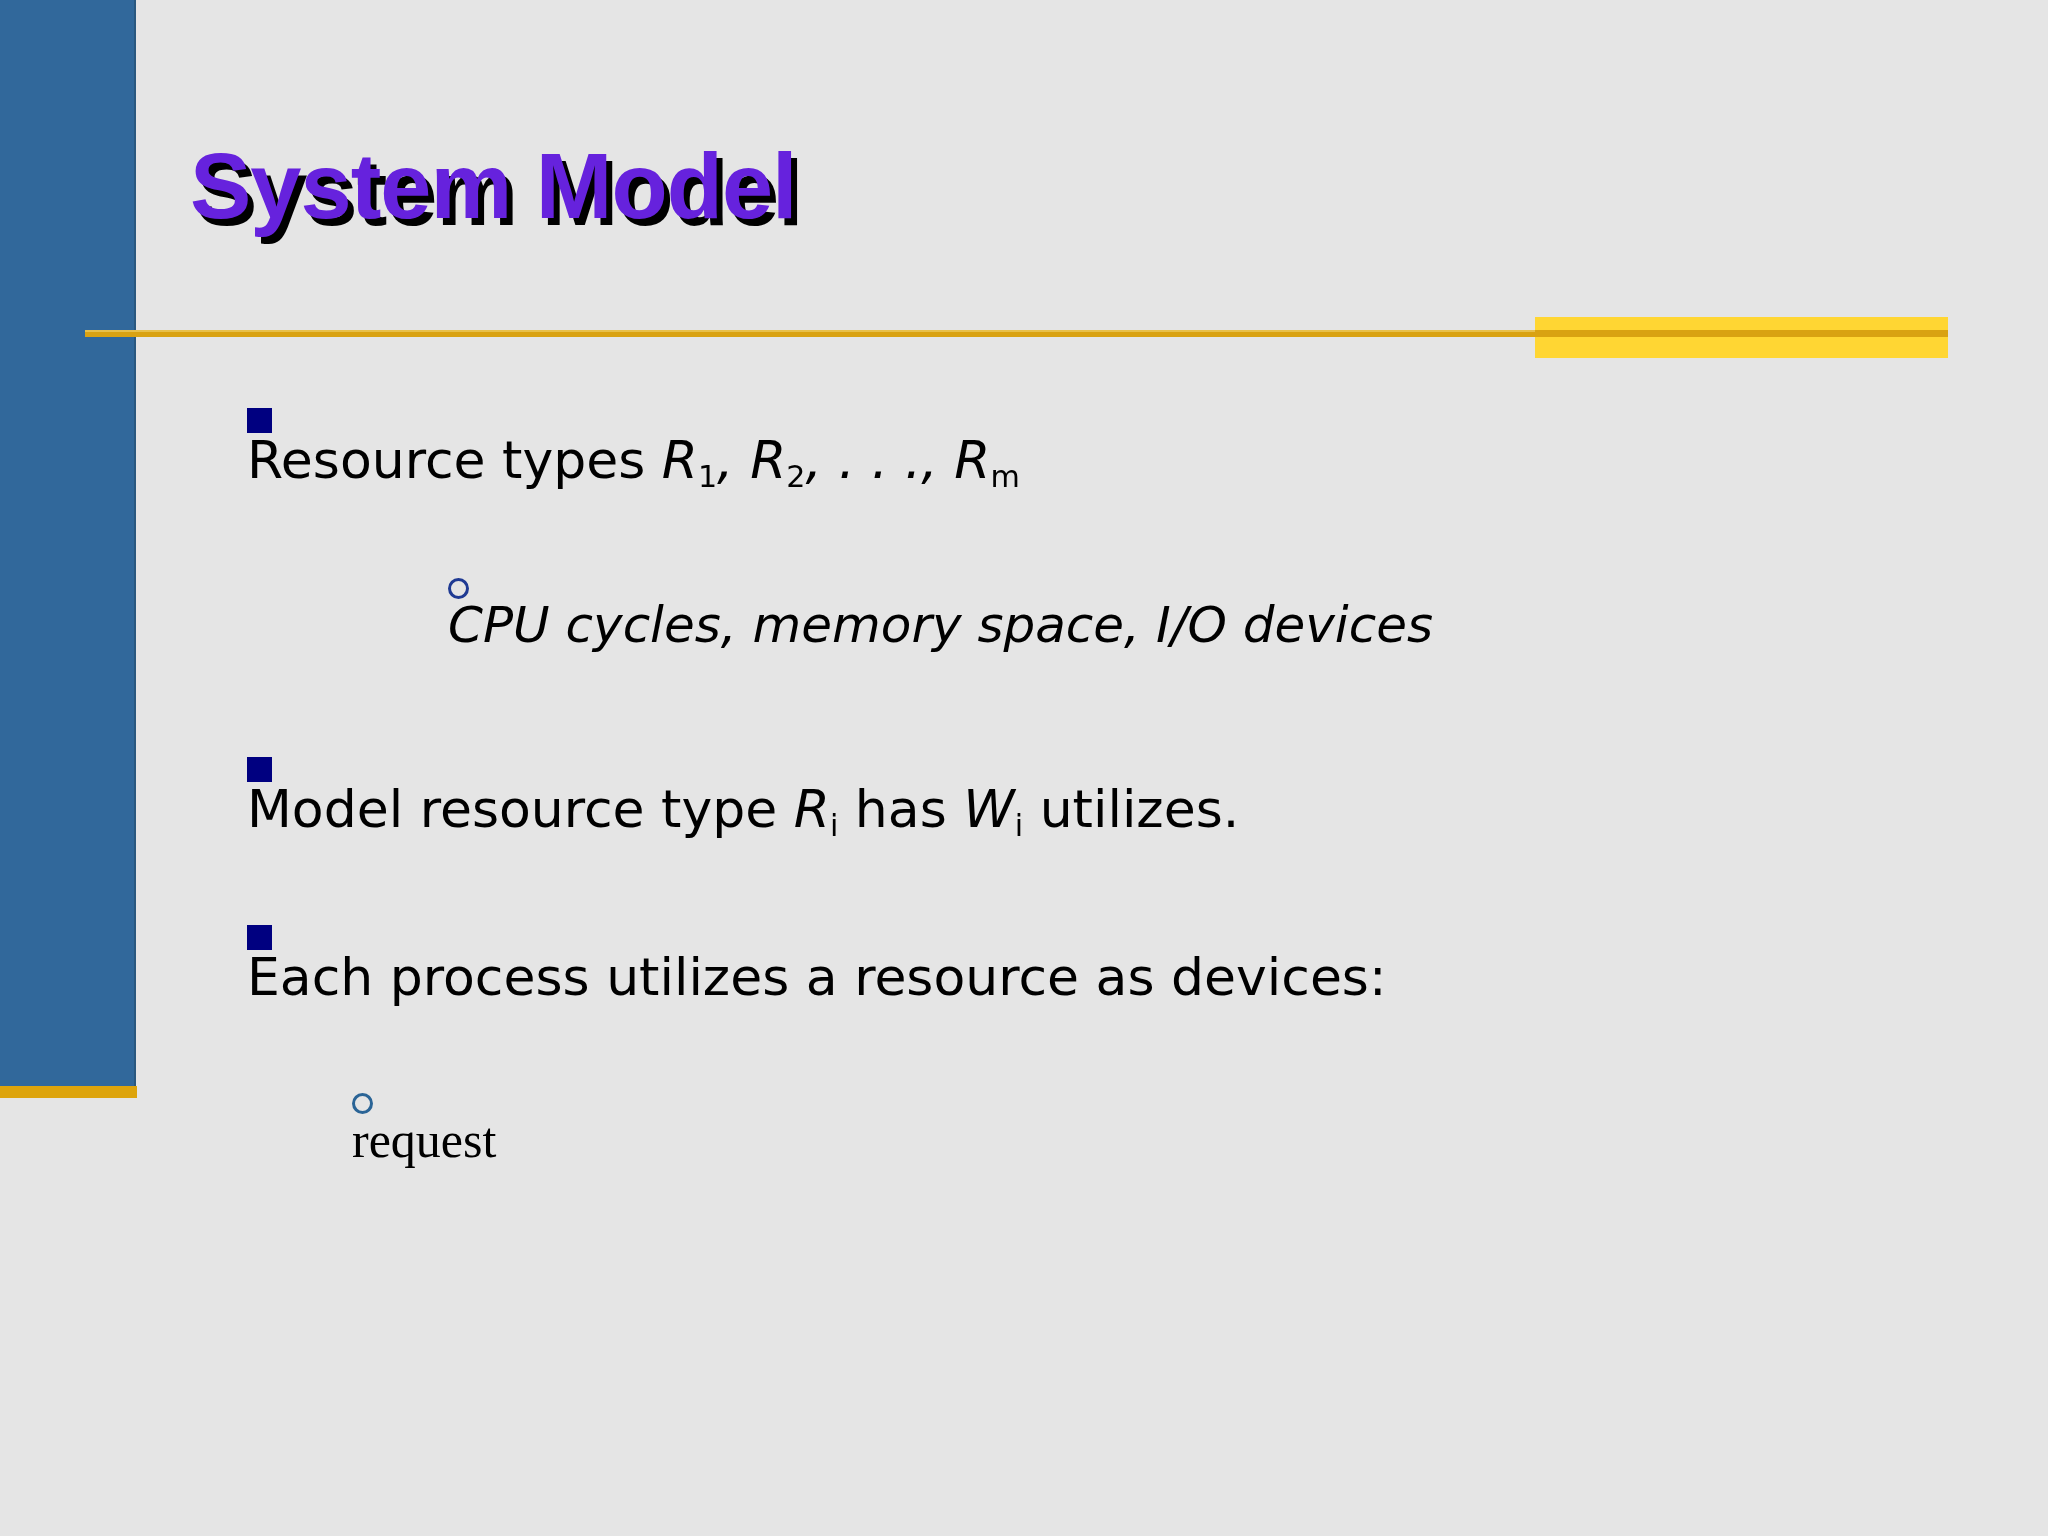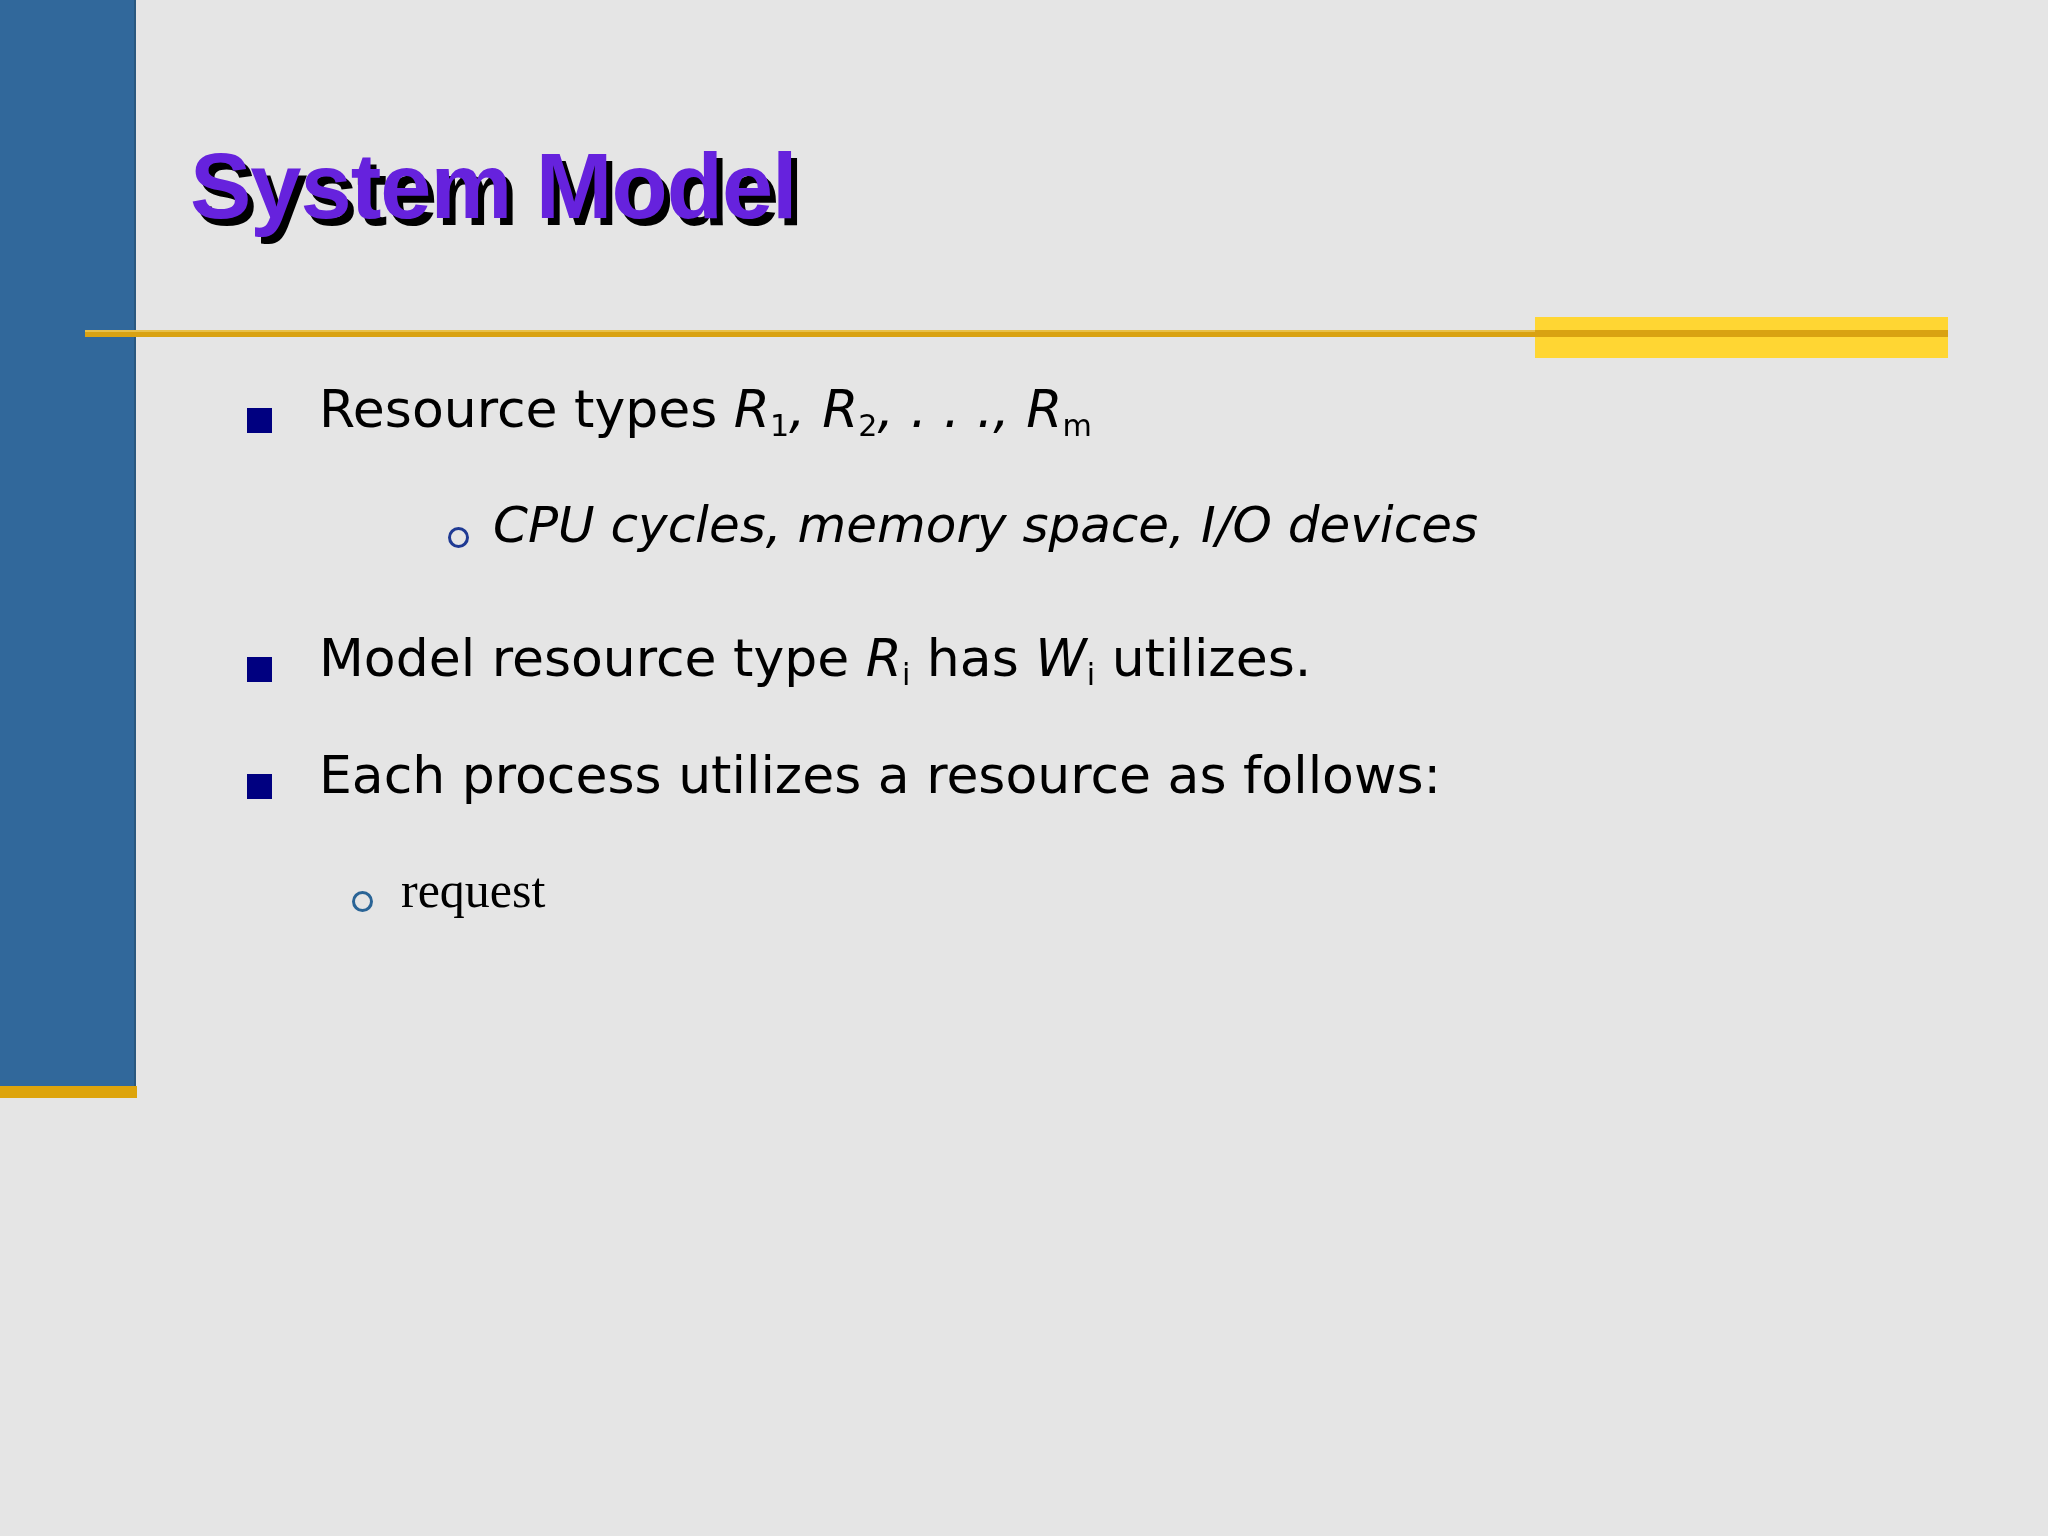--- a/index.html
+++ b/index.html
@@ -95,20 +95,21 @@
   .body-zone {
     position: absolute;
     left: 0;
     top: 382px;
     width: 2048px;
   }
   .item {
     display: flex;
     align-items: flex-start;
     line-height: 1.05;
+    flex-direction: column;
   }
   .bullet {
     flex: 0 0 auto;
     display: inline-block;
   }
   
   .lvl1 {
     margin-left: 247px;
     margin-bottom: 62px;
   }
@@ -198,21 +199,21 @@
       <div class="item lvl2">
         <span class="bullet"></span>
         <span class="txt"><span class="it">CPU cycles, memory space, I/O devices</span></span>
       </div>
       <div class="item lvl1">
         <span class="bullet"></span>
         <span class="txt"><span>Model resource type </span><span class="it">R</span><sub>i</sub><span> has </span><span class="it">W</span><sub>i</sub><span> utilizes.</span></span>
       </div>
       <div class="item lvl1">
         <span class="bullet"></span>
-        <span class="txt"><span>Each process utilizes a resource as follows:</span></span>
+        <span class="txt"><span>Each process utilizes a resource as devices:</span></span>
       </div>
       <div class="item lvl3">
         <span class="bullet"></span>
         <span class="txt"><span>request</span></span>
       </div>
     </div>
 
 </div>
 
 </body></html>

